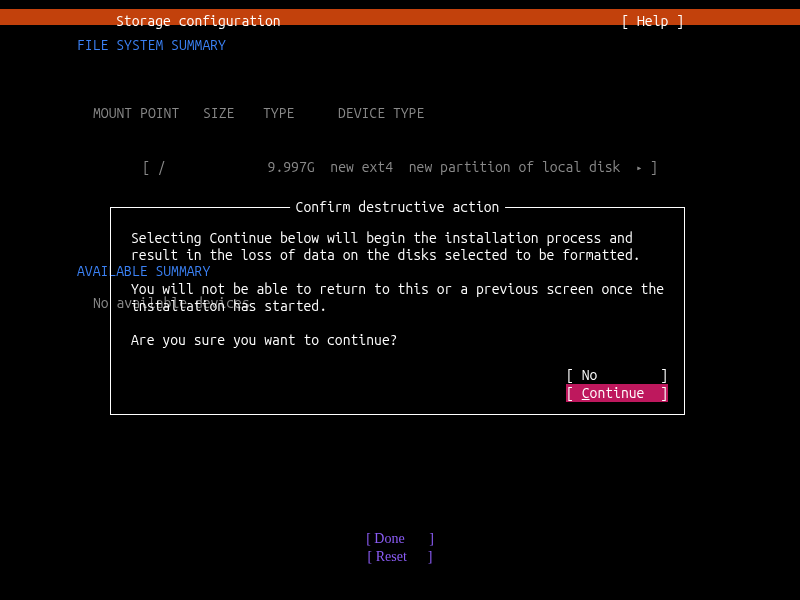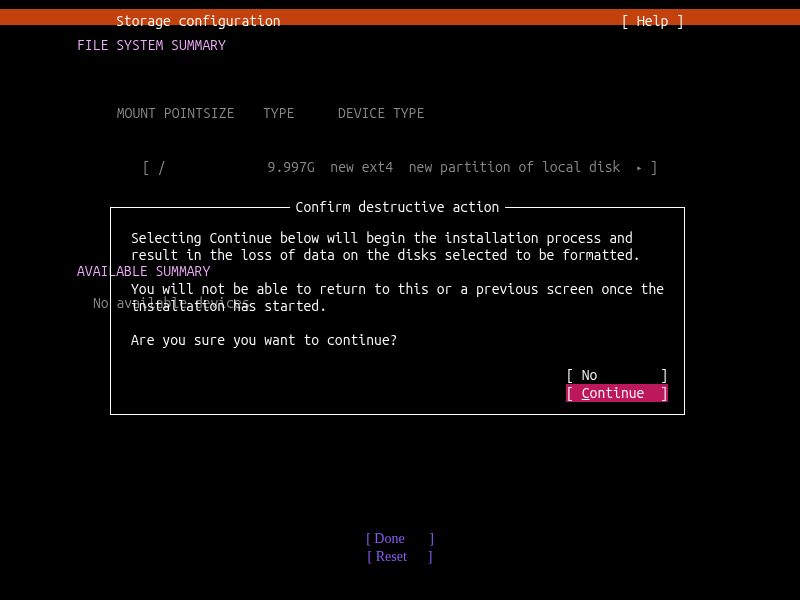--- a/index.html
+++ b/index.html
@@ -25,32 +25,32 @@
     box-sizing: border-box;
     margin-top: 9px;
   }
   .header-title { color: #fff; }
   .header-help  { color: #fff; }
   .body-area {
     padding: 11px 77px 0 77px;
     color: #8a8a8a;
   }
   .section-hdr {
-    color: #f0abfc;
+    color: #3b82f6;
     letter-spacing: 0;
   }
   .summary-table {
     margin-top: 14px;
     white-space: pre;
     color: #8a8a8a;
   }
   .summary-hdr {
     display: flex;
   }
-  .col1 { display:inline-block; width: 110px; padding-left: 16px; text-align: right;}
+  .col1 { display:inline-block; width: 110px; padding-left: 16px;}
   .col2 { display:inline-block; width: 60px; }
   .col3 { display:inline-block; width: 75px; }
   .col4 { display:inline-block; }
   .summary-row {
     color: #8a8a8a;
     text-align: center;
   }
   .avail-section {
     margin-top: 49px;
   }

